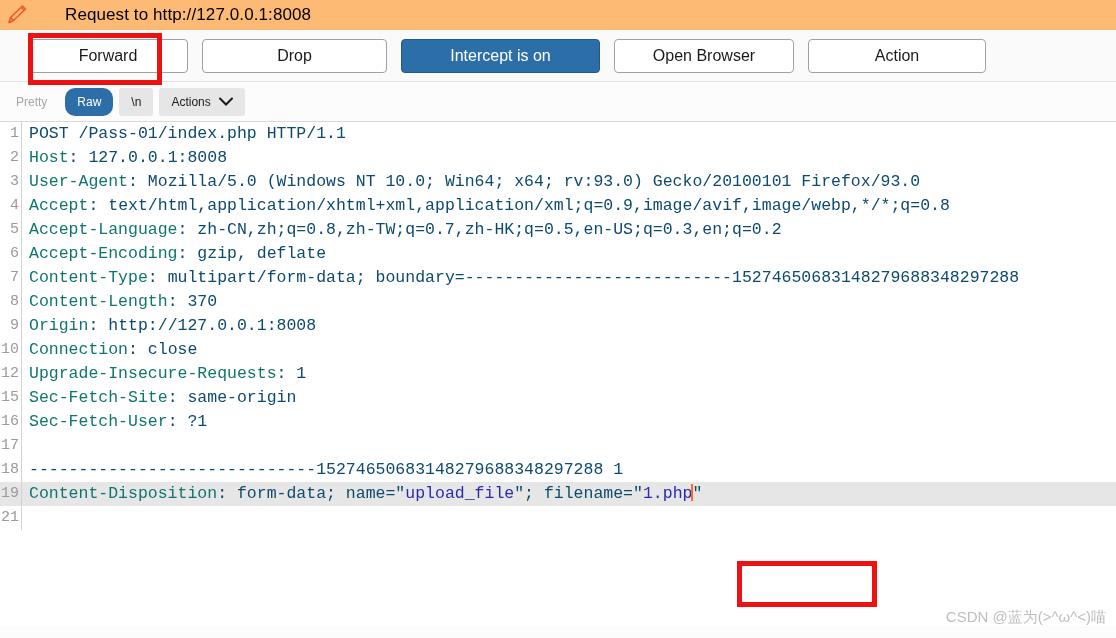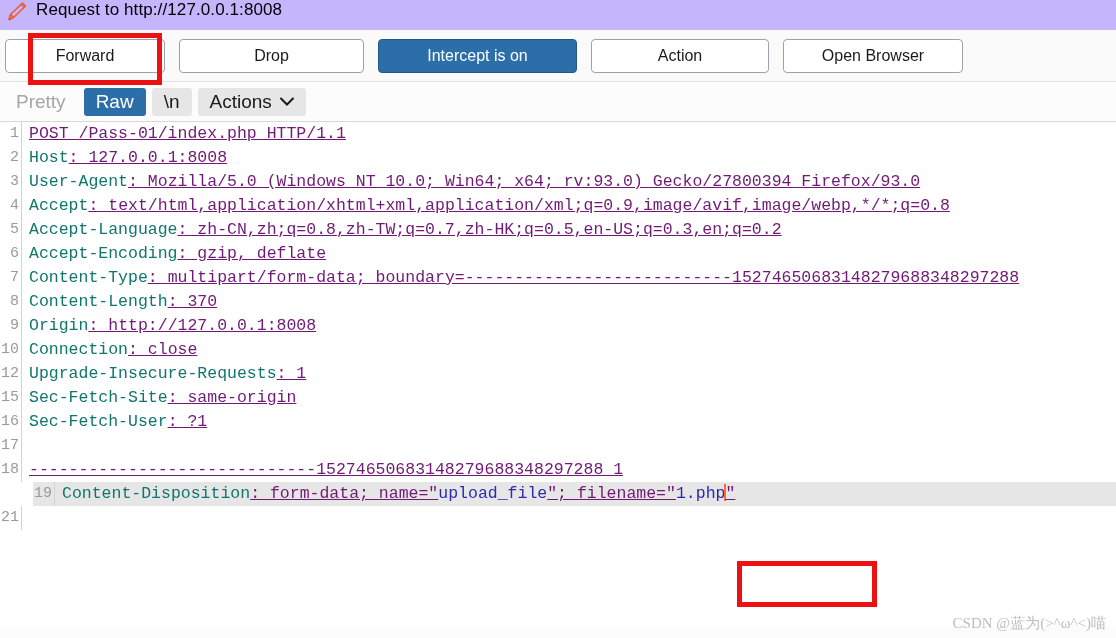--- a/index.html
+++ b/index.html
@@ -17,44 +17,45 @@
     position: relative;
     background: #fcfcfc;
     box-sizing: border-box;
     overflow: hidden;
   }
 
   
   .titlebar {
     height: 30px;
     display: flex;
-    align-items: flex-start;
+    align-items: center;
     padding-left: 4px;
-    background: #c4b5fd;
-    position: relative;
+    background: #fdba74;
+    position: relative;
+    gap: 29px;
   }
   .pencil-icon {
     width: 26px; height: 24px;
     flex: 0 0 26px;
     position: relative;
   }
   .titlebar-title {
     font-size: 17px;
     color: #000000;
     margin-left: 6px;
     letter-spacing: 0.1px;
     white-space: nowrap;
   }
 
   
   .button-row {
     height: 52px;
     display: flex;
     align-items: center;
-    padding-left: 5px;
+    padding-left: 28px;
     gap: 14px;
     background: #fafafa;
     border-bottom: 1px solid #e4e4e4;
     box-sizing: border-box;
   }
   .btn {
     height: 34px;
     border: 1px solid #9aa3ad;
     border-radius: 4px;
     background: #ffffff;
@@ -89,50 +90,50 @@
     gap: 6px;
     background: #fcfcfc;
     border-bottom: 1px solid #d9d9d9;
     box-sizing: border-box;
   }
   .tab {
     height: 28px;
     display: flex;
     align-items: center;
     justify-content: center;
-    font-size: 19px;
+    font-size: 12px;
     border-radius: 3px;
     padding: 0 12px;
     box-sizing: border-box;
     cursor: pointer;
     white-space: nowrap;
     background: #e6e6e6;
     color: #1a1a1a;
   }
   .tab.muted { background: #fcfcfc; color: #a6a6a6; }
-  .tab.active { background: #2c6ea8; color: #ffffff; }
+  .tab.active { background: #2c6ea8; color: #ffffff; border-radius: 10px; }
   .tab .caret { margin-left: 8px; font-size: 13px; display: inline-block; }
 
   
   .editor {
     position: relative;
     height: 504px;
     background: #ffffff;
     overflow: hidden;
   }
   .code-row {
     height: 24px;
     display: flex;
     align-items: center;
     white-space: pre;
     font-family: "Liberation Mono", monospace;
     font-size: 16.5px;
     line-height: 24px;
   }
-  .code-row.selected { background: #e6e6e6; margin-left: 33px; }
+  .code-row.selected { background: #e6e6e6; }
   .gutter {
     width: 21px;
     flex: 0 0 21px;
     text-align: right;
     color: #9a9a9a;
     font-family: "Liberation Mono", monospace;
     font-size: 15px;
     overflow: hidden;
     direction: rtl;
     padding-right: 2px;
@@ -148,21 +149,21 @@
   }
   .code-text {
     padding-left: 7px;
     color: #222222;
     overflow: hidden;
     white-space: pre;
     flex: 1 1 auto;
   }
   .hdr { color: #0f766e; }
   .kv  { color: #2a2ab0; font-family: Liberation Mono, monospace; }
-  .val { color: #701a75; text-decoration: underline; }
+  .val { color: #0c4a6e; }
   .caret-bar {
     display: inline-block;
     width: 2px;
     height: 17px;
     background: #ff6a2a;
     vertical-align: -3px;
     margin: 0 -1px;
   }
 
   
@@ -173,24 +174,24 @@
     pointer-events: none;
     z-index: 30;
   }
   #redbox-forward { left: 28px; top: 33px; width: 134px; height: 52px; }
   #redbox-filename { left: 737px; top: 561px; width: 140px; height: 46px; }
 
   
   .watermark {
     position: absolute;
     right: 10px;
-    bottom: 5px;
+    bottom: 11px;
     font-size: 15px;
     color: #bdbdbd;
-    font-family: Liberation Serif, serif;
+    font-family: Liberation Sans, sans-serif;
     white-space: nowrap;
     z-index: 20;
   }
 </style>
 </head>
 <body>
 
 <div id="app">
 
   <div class="titlebar">
@@ -204,42 +205,42 @@
         </g>
       </svg>
     </div>
     <div class="titlebar-title">Request to http://127.0.0.1:8008</div>
   </div>
 
   <div class="button-row">
     <div class="btn w-forward">Forward</div>
     <div class="btn w-drop">Drop</div>
     <div class="btn primary w-intercept">Intercept is on</div>
+    <div class="btn w-browser">Open Browser</div>
     <div class="btn w-action">Action</div>
-    <div class="btn w-browser">Open Browser</div>
   </div>
 
   <div class="tabstrip">
     <div class="tab muted">Pretty</div>
     <div class="tab active">Raw</div>
     <div class="tab">\n</div>
     <div class="tab">
       <span>Actions</span>
       <span class="caret">
         <svg width="14" height="9" viewBox="0 0 14 9" xmlns="http://www.w3.org/2000/svg">
           <path d="M1 1.5 L7 7.5 L13 1.5" stroke="#1a1a1a" stroke-width="2" fill="none" stroke-linecap="round"></path>
         </svg>
       </span>
     </div>
   </div>
 
   <div class="editor" id="editor">
       <div class="code-row"><div class="gutter"><span>1</span></div><div class="vrule"></div><div class="code-text"><span class="val">POST /Pass-01/index.php HTTP/1.1</span></div></div>
       <div class="code-row"><div class="gutter"><span>2</span></div><div class="vrule"></div><div class="code-text"><span class="hdr">Host</span><span class="val">: 127.0.0.1:8008</span></div></div>
-      <div class="code-row"><div class="gutter"><span>3</span></div><div class="vrule"></div><div class="code-text"><span class="hdr">User-Agent</span><span class="val">: Mozilla/5.0 (Windows NT 10.0; Win64; x64; rv:93.0) Gecko/27800394 Firefox/93.0</span></div></div>
+      <div class="code-row"><div class="gutter"><span>3</span></div><div class="vrule"></div><div class="code-text"><span class="hdr">User-Agent</span><span class="val">: Mozilla/5.0 (Windows NT 10.0; Win64; x64; rv:93.0) Gecko/20100101 Firefox/93.0</span></div></div>
       <div class="code-row"><div class="gutter"><span>4</span></div><div class="vrule"></div><div class="code-text"><span class="hdr">Accept</span><span class="val">: text/html,application/xhtml+xml,application/xml;q=0.9,image/avif,image/webp,*/*;q=0.8</span></div></div>
       <div class="code-row"><div class="gutter"><span>5</span></div><div class="vrule"></div><div class="code-text"><span class="hdr">Accept-Language</span><span class="val">: zh-CN,zh;q=0.8,zh-TW;q=0.7,zh-HK;q=0.5,en-US;q=0.3,en;q=0.2</span></div></div>
       <div class="code-row"><div class="gutter"><span>6</span></div><div class="vrule"></div><div class="code-text"><span class="hdr">Accept-Encoding</span><span class="val">: gzip, deflate</span></div></div>
       <div class="code-row"><div class="gutter"><span>7</span></div><div class="vrule"></div><div class="code-text"><span class="hdr">Content-Type</span><span class="val">: multipart/form-data; boundary=---------------------------15274650683148279688348297288</span></div></div>
       <div class="code-row"><div class="gutter"><span>8</span></div><div class="vrule"></div><div class="code-text"><span class="hdr">Content-Length</span><span class="val">: 370</span></div></div>
       <div class="code-row"><div class="gutter"><span>9</span></div><div class="vrule"></div><div class="code-text"><span class="hdr">Origin</span><span class="val">: http://127.0.0.1:8008</span></div></div>
       <div class="code-row"><div class="gutter"><span>10</span></div><div class="vrule"></div><div class="code-text"><span class="hdr">Connection</span><span class="val">: close</span></div></div>
       <div class="code-row"><div class="gutter"><span>12</span></div><div class="vrule"></div><div class="code-text"><span class="hdr">Upgrade-Insecure-Requests</span><span class="val">: 1</span></div></div>
       <div class="code-row"><div class="gutter"><span>15</span></div><div class="vrule"></div><div class="code-text"><span class="hdr">Sec-Fetch-Site</span><span class="val">: same-origin</span></div></div>
       <div class="code-row"><div class="gutter"><span>16</span></div><div class="vrule"></div><div class="code-text"><span class="hdr">Sec-Fetch-User</span><span class="val">: ?1</span></div></div>

